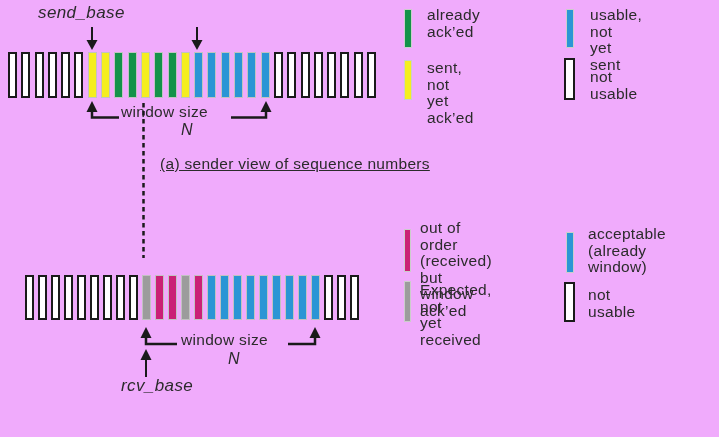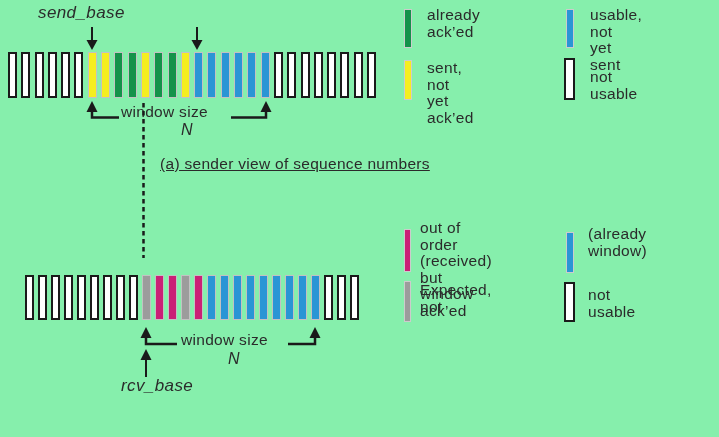--- a/index.html
+++ b/index.html
@@ -1,17 +1,17 @@
 <!DOCTYPE html>
 <html><head>
 <meta charset="utf-8">
 <style>
   html,body { margin:0; padding:0; background:#ffffff; }
   #figure {
-    position:relative; width:719px; height:437px; background:#86efac;
+    position:relative; width:719px; height:437px; background:#f0abfc;
     font-family:"Liberation Sans", sans-serif; color:#2b2b2b; overflow:hidden;
   }
   .abs { position:absolute; }
   .itext { font-style:italic; font-size:17px; letter-spacing:0.4px; }
   .caption { font-size:15.5px; letter-spacing:0.3px;text-decoration:underline; }
   .bracket-label { font-size:15.5px; letter-spacing:0.3px; }
   .nlabel { font-style:italic; font-size:16px; }
 
   .bars-row { display:flex; align-items:flex-start; }
   .bars-sender { column-gap:4.3px; }
@@ -123,25 +123,25 @@
     <div class="swatch sw-outline" style="width:11px; height:42px;"></div>
     <div class="legend-text" style="left:26px; top:11px;"><div>not usable</div></div>
   </div>
 
   <div class="legend-item" style="left:404px; top:229px;">
     <div class="swatch sw-colored" style="width: 7px; height: 43px; background: rgb(202, 32, 118);"></div>
     <div class="legend-text" style="left:16px; top:-9px;"><div>out of order</div><div>(received) but</div><div>window ack’ed</div></div>
   </div>
   <div class="legend-item" style="left:566px; top:232px;">
     <div class="swatch sw-colored" style="width: 8px; height: 41px; background: rgb(42, 149, 213);"></div>
-    <div class="legend-text" style="left:22px; top:-6px;"><div>(already window)</div></div>
+    <div class="legend-text" style="left:22px; top:-6px;"><div>acceptable</div><div>(already window)</div></div>
   </div>
   <div class="legend-item" style="left:404px; top:281px;">
     <div class="swatch sw-colored" style="width: 7px; height: 41px; background: rgb(156, 156, 156);"></div>
-    <div class="legend-text" style="left:16px; top:1px;"><div>Expected,  not</div></div>
+    <div class="legend-text" style="left:16px; top:1px;"><div>Expected,  not</div><div>yet received</div></div>
   </div>
   <div class="legend-item" style="left:564px; top:282px;">
     <div class="swatch sw-outline" style="width:11px; height:40px;"></div>
     <div class="legend-text" style="left:24px; top:5px;"><div>not usable</div></div>
   </div>
 
   <svg width="719" height="437" viewBox="0 0 719 437">
     <g>
       <line x1="92" y1="27" x2="92" y2="41" stroke="#1a1a1a" stroke-width="2"></line>
       <polygon points="86.5,40 97.5,40 92,50" fill="#1a1a1a"></polygon>

